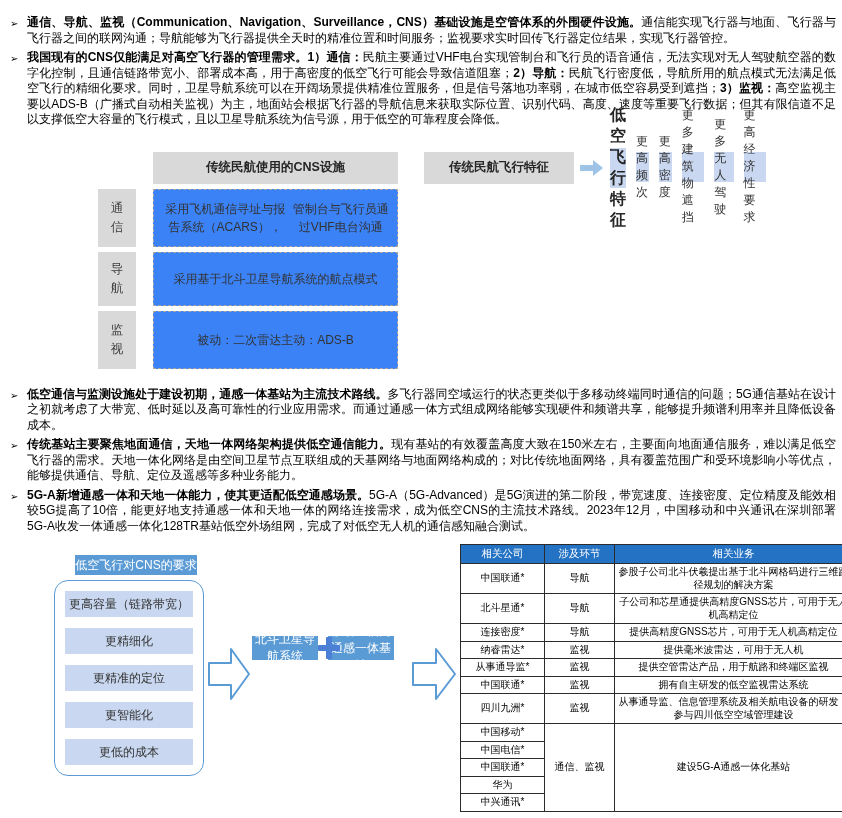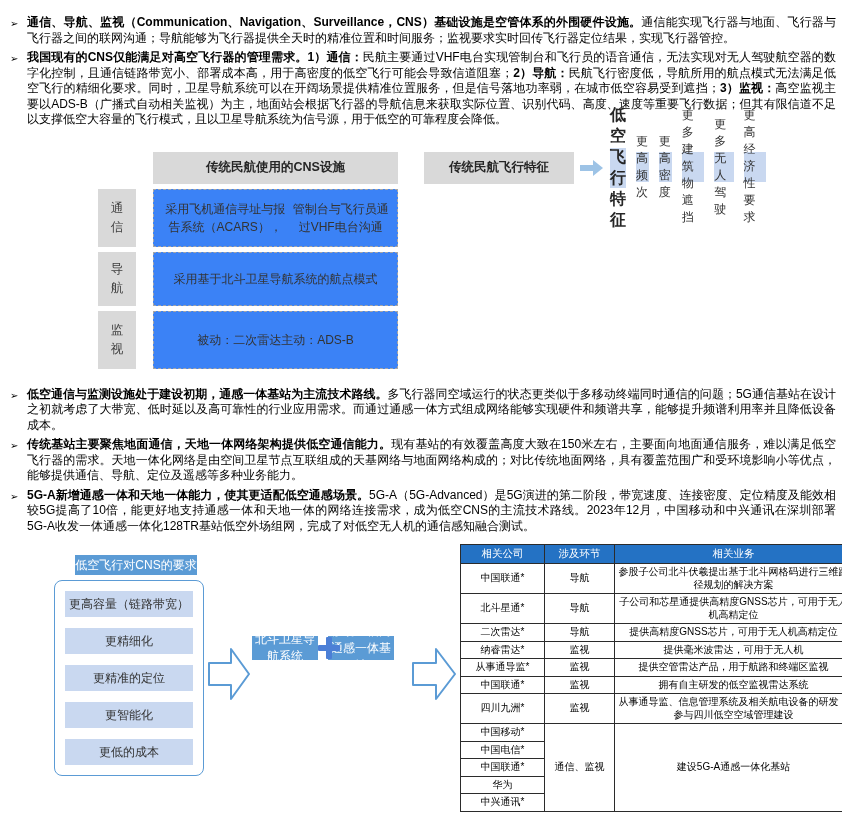--- a/index.html
+++ b/index.html
@@ -28,21 +28,21 @@
   .d1-rhrow{display:flex;align-items:center;height:32px}
   .gh2{width:150px;height:32px;background:#D9D9D9;display:flex;align-items:center;justify-content:center;font-weight:bold;font-size:12.5px;color:#262626;flex:none}
   .small-arrow{flex:none;margin:0 6px}
   .blue-header{flex:1;background:#C9D8F0;height:40px;display:flex;align-items:center;justify-content:center;font-weight:bold;font-size:16px;color:#262626}
   .bar{height:30px;background:#C9D8F0;display:flex;align-items:center;justify-content:center;font-size:12px;color:#333}
 
   
   .d2{display:flex;align-items:flex-start;margin-left:44px;margin-top:10px}
   .d2-left{width:150px;margin-top:11px;flex:none}
   .d2-title{height:20px;background:#5B9BD5;color:#fff;font-size:12px;display:flex;align-items:center;justify-content:center;margin:0 7px 5px 21px}
-  .d2-box-wrap{border:1.5px solid #5B9BD5;border-radius:8px;padding:10px 10px;display:flex;flex-direction:column;gap:11px;background:#fff}
+  .d2-box-wrap{border:1.5px solid #5B9BD5;border-radius:14px;padding:10px 10px;display:flex;flex-direction:column;gap:11px;background:#fff}
   .req-box{height:26px;background:#C9D8F0;display:flex;align-items:center;justify-content:center;font-size:12px;color:#333;text-align:center}
   .block-arrow{flex:none}
   .ba1{margin:100px 0 0 4px}
   .ba2{margin:100px 0 0 18px}
   .d2-mid{width:142px;margin:86px 0 0 2px;display:flex;flex-direction:row;align-items:center;flex:none}
   .sol-box{width:100%;height:24px;background:#5B9BD5;color:#fff;font-size:12px;display:flex;align-items:center;justify-content:center;text-align:center}
   .plus-icon{position:relative;width:22px;height:22px;margin:7px auto}
   .plus-icon::before{content:"";position:absolute;left:0;top:8px;width:22px;height:6px;background:#4C7FD6;border-radius:1px}
   .plus-icon::after{content:"";position:absolute;left:8px;top:0;width:6px;height:22px;background:#4C7FD6;border-radius:1px}
   .d2-right{margin-left:4px;flex:none}
@@ -169,21 +169,21 @@
             <td>中国联通*</td>
             <td>导航</td>
             <td>参股子公司北斗伏羲提出基于北斗网格码进行三维路径规划的解决方案</td>
           </tr>
           <tr>
             <td>北斗星通*</td>
             <td>导航</td>
             <td>子公司和芯星通提供高精度GNSS芯片，可用于无人机高精定位</td>
           </tr>
           <tr>
-            <td>二次雷达*</td>
+            <td>连接密度*</td>
             <td>导航</td>
             <td>提供高精度GNSS芯片，可用于无人机高精定位</td>
           </tr>
           <tr>
             <td>纳睿雷达*</td>
             <td>监视</td>
             <td>提供毫米波雷达，可用于无人机</td>
           </tr>
           <tr>
             <td>从事通导监*</td>

